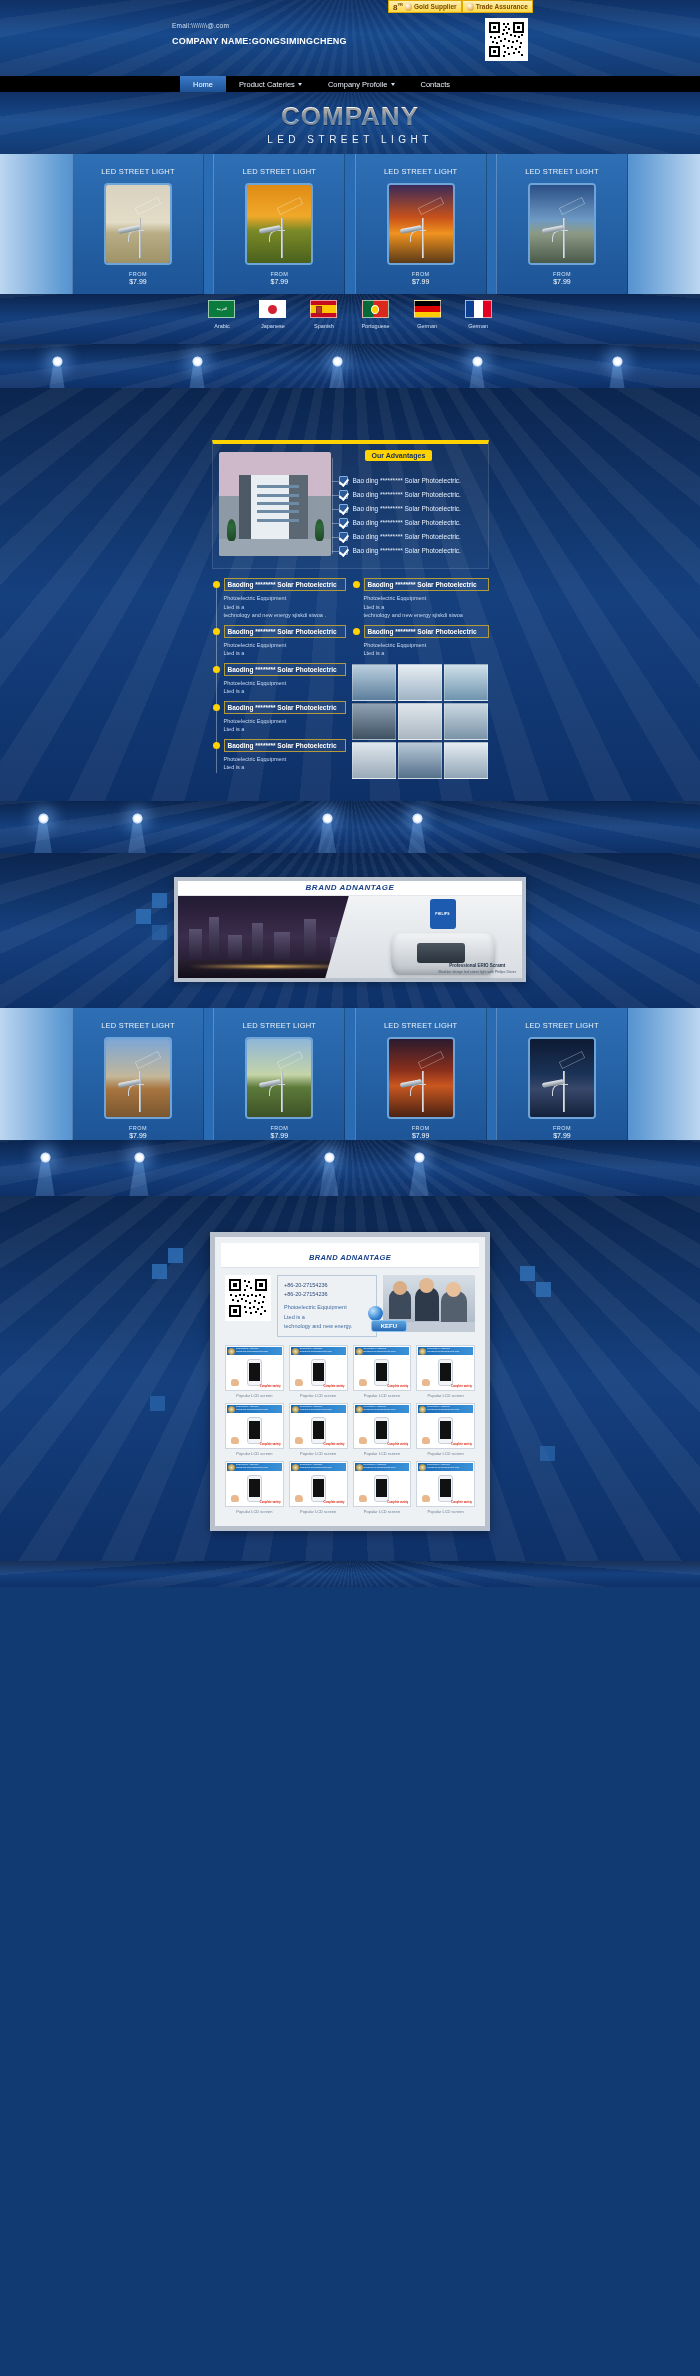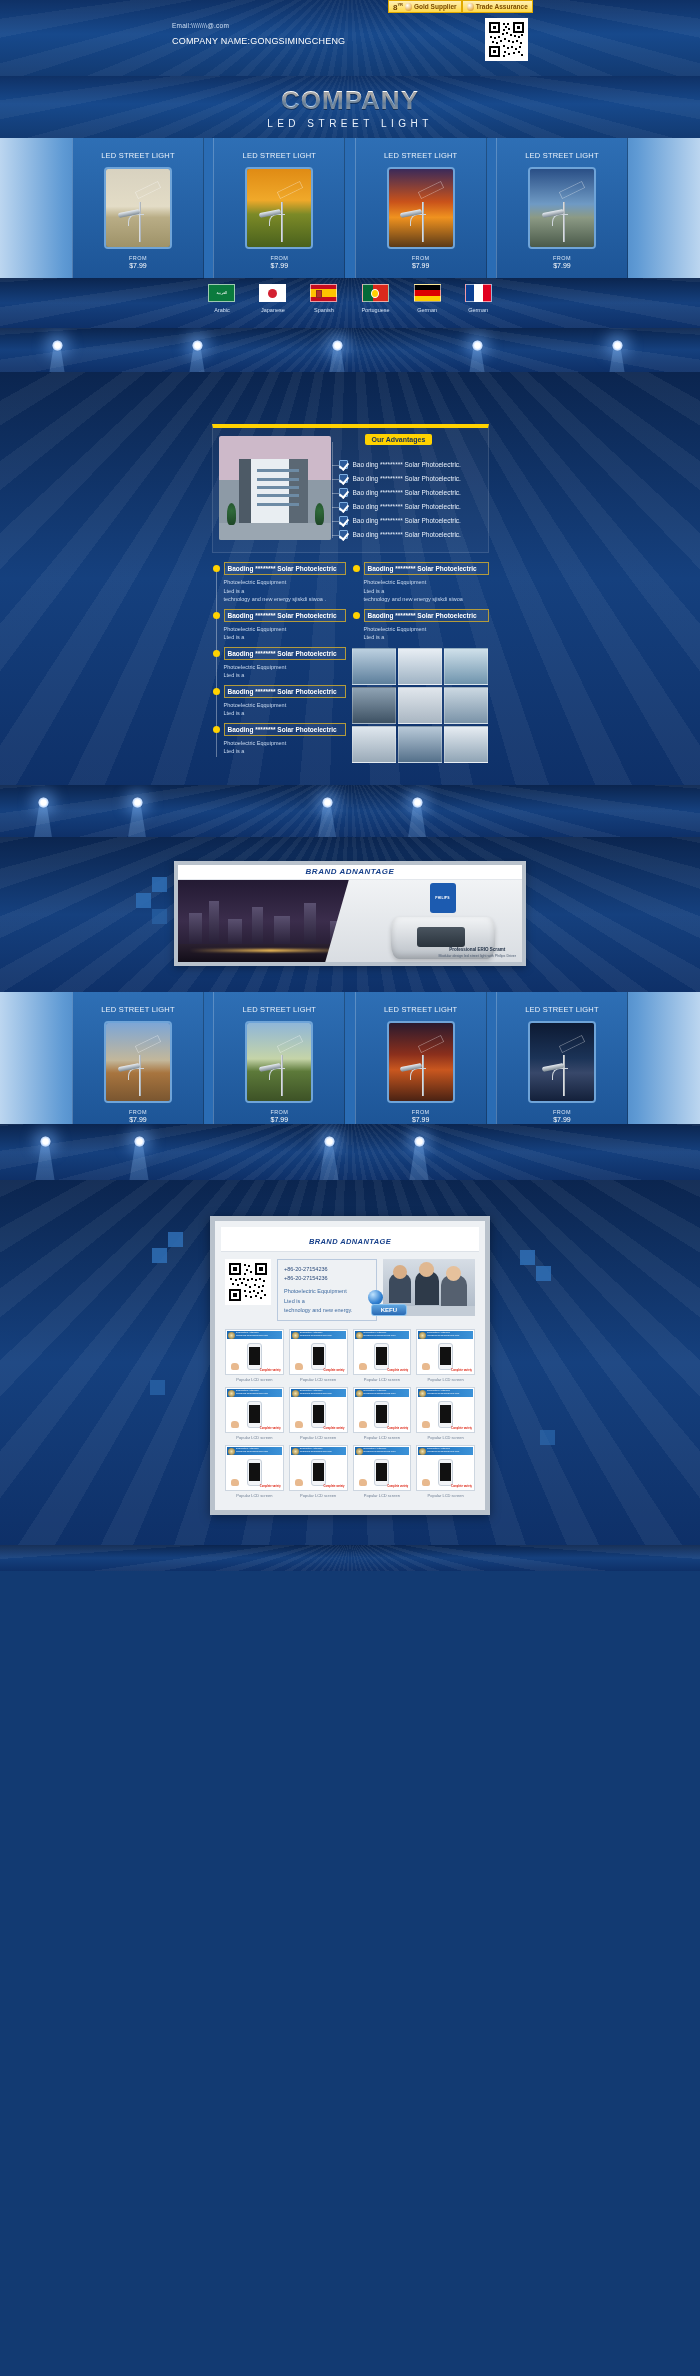--- a/index.html
+++ b/index.html
@@ -44,21 +44,21 @@
   }
   .badge .b-ico {
     display:inline-block; width:7px; height:8px; border-radius:50%;
     background: radial-gradient(circle at 35% 30%, #fff, #d98b00);
   }
   .yr { font-size: 8px; font-weight: bold; color:#6b3f00; }
   .yr sup { font-size: 4px; }
 
   .contact-block { position: absolute; left: 172px; top: 22px; }
   .email-line { font-size: 6.5px; color: #cfe0f5; letter-spacing:.2px; }
-  .company-line { font-size: 9px; font-weight: normal; color: #fff; margin-top: 7px; letter-spacing:.2px;}
+  .company-line { font-size: 9px; font-weight: bold; color: #fff; margin-top: 7px; letter-spacing:.2px;}
 
   .qr {
     position: absolute; left: 485px; top: 18px;
     width: 43px; height: 43px; background:#fff; padding:2px;
   }
   .qr svg { display:block; }
 
   
   .nav {
     height: 16px; background: #000;
@@ -388,20 +388,38 @@
             <rect x="21" y="33" width="2" height="2"></rect>
             <rect x="26" y="32" width="2" height="2"></rect>
           <rect x="31" y="31" width="2" height="2"></rect>
             <rect x="34" y="34" width="2" height="2"></rect>
             <rect x="16" y="35" width="2" height="2"></rect>
         </g>
       </svg>
     </div>
   </div>
 
+  <div class="nav">
+    <div class="nav-inner">
+      <div class="nav-item active">
+        <span>Home</span>
+      </div>
+      <div class="nav-item">
+        <span>Product Cateries</span>
+        <span class="caret"></span>
+      </div>
+      <div class="nav-item">
+        <span>Company Profoile</span>
+        <span class="caret"></span>
+      </div>
+      <div class="nav-item">
+        <span>Contacts</span>
+      </div>
+    </div>
+  </div>
 
   <div class="hero rays">
     <h1>COMPANY</h1>
     <h2>LED STREET LIGHT</h2>
   </div>
 
   <div class="strip">
     <div class="strip-inner" id="strip-top">
         <div class="pcard">
           <div class="ptitle">LED STREET LIGHT</div>

